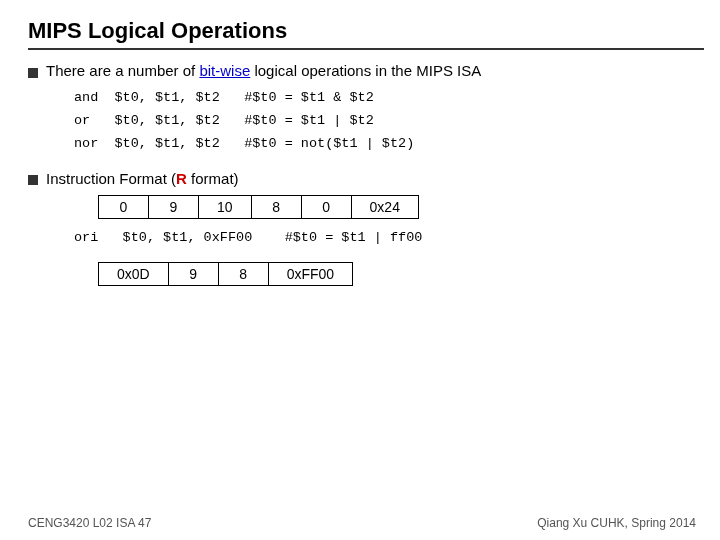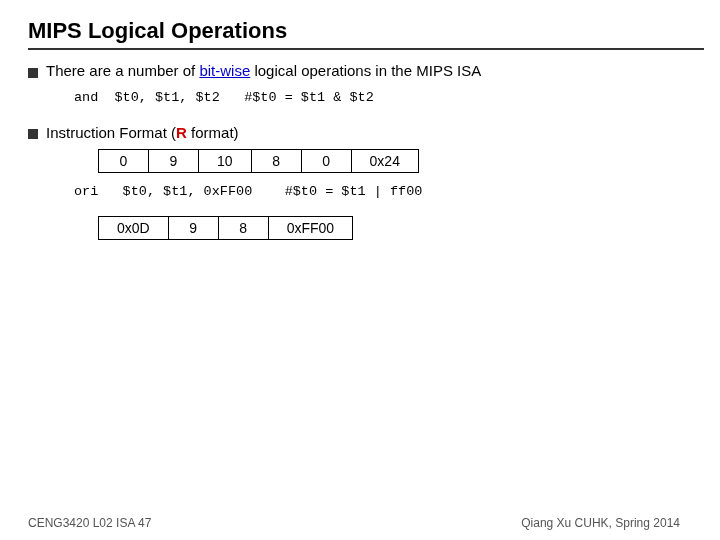--- a/index.html
+++ b/index.html
@@ -104,21 +104,21 @@
     
     .section-bullet {
       margin-bottom: 6px;
     }
 
     
     .footer {
       position: absolute;
       bottom: 10px;
       left: 28px;
-      right: 40px;
+      right: 24px;
       display: flex;
       justify-content: space-between;
       font-size: 12px;
       color: #555;
     }
 
     
     .highlight-red {
       color: #cc0000;
       font-weight: bold;
@@ -140,20 +140,22 @@
 
   <div class="bullet-item section-bullet">
     <div class="bullet-square"></div>
     <div class="bullet-text">
       <span>There are a number of </span><span class="highlight-blue">bit-wise</span><span> logical operations in the MIPS ISA</span>
     </div>
   </div>
 
   <div class="code-section">
     <div class="code-line">and  $t0, $t1, $t2   #$t0 = $t1 &amp; $t2</div>
+    <div class="code-line">or   $t0, $t1, $t2   #$t0 = $t1 | $t2</div>
+    <div class="code-line">nor  $t0, $t1, $t2   #$t0 = not($t1 | $t2)</div>
   </div>
 
   <div class="bullet-item section-bullet">
     <div class="bullet-square"></div>
     <div class="bullet-text">
       <span>Instruction Format (</span><span class="highlight-red">R</span><span> format)</span>
     </div>
   </div>
 
   <div class="format-table-wrapper">

